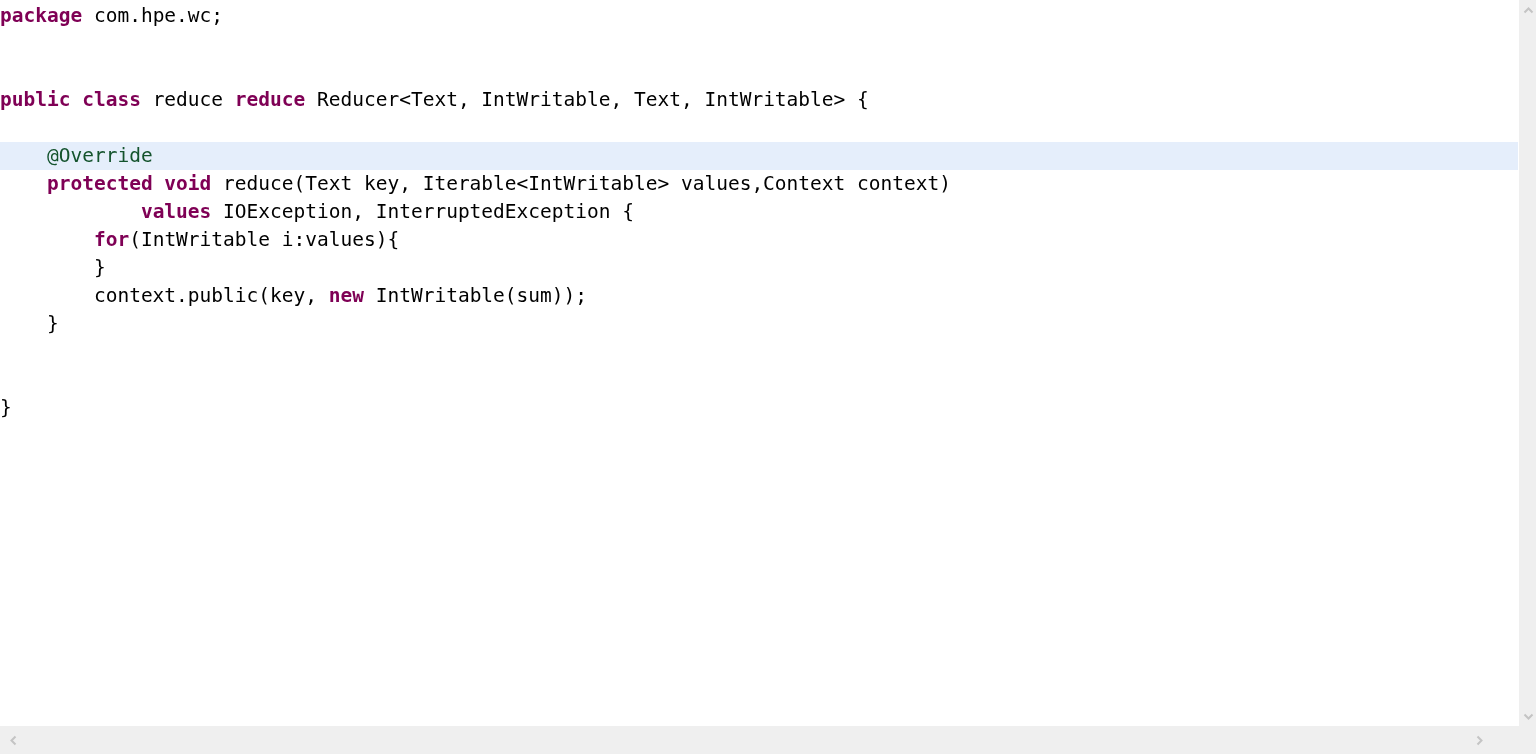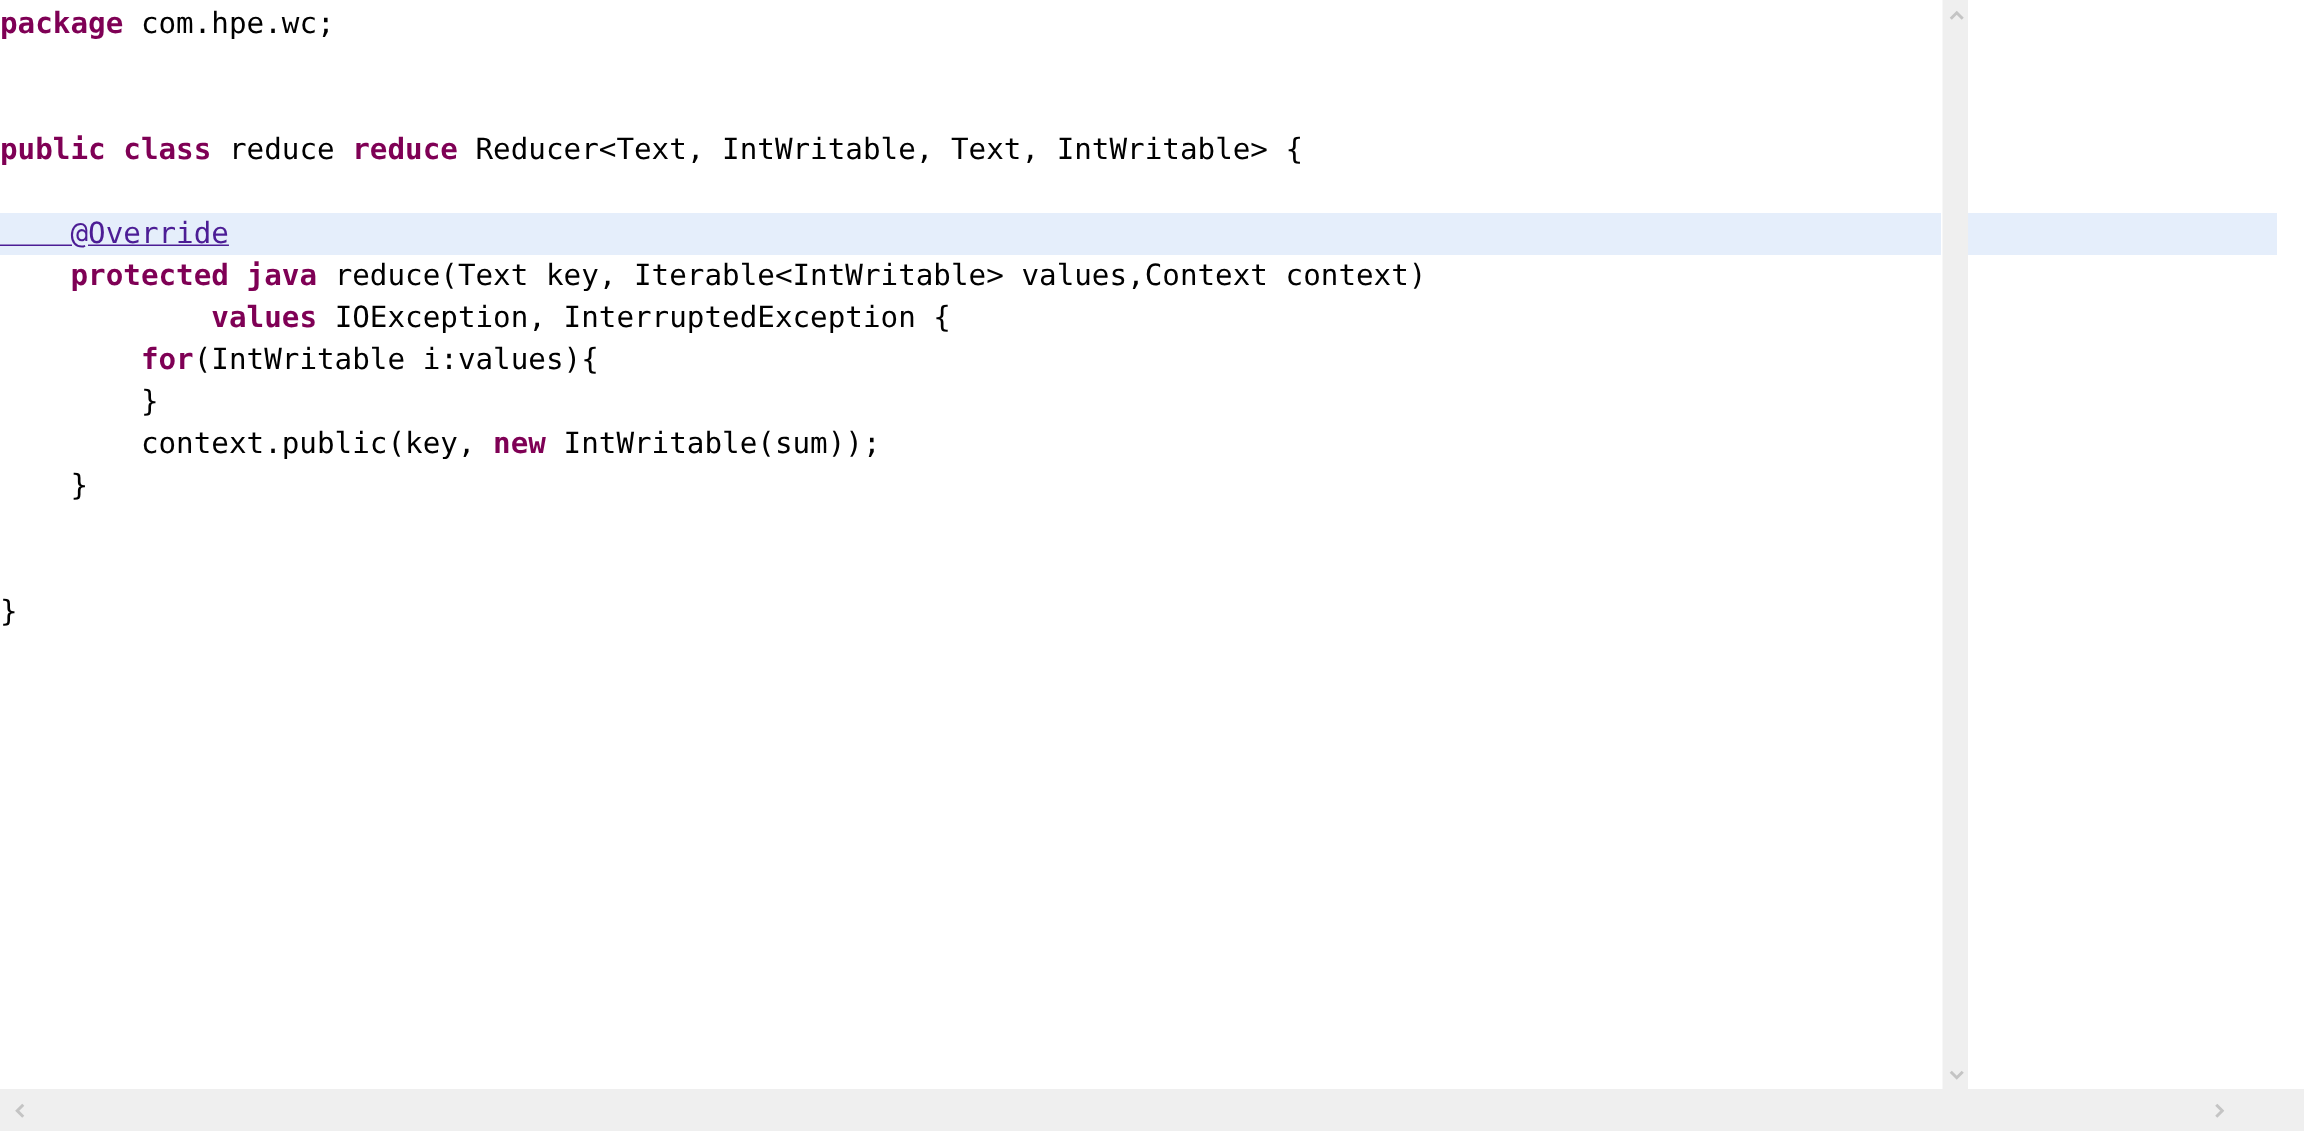--- a/index.html
+++ b/index.html
@@ -10,21 +10,21 @@
   }
   body {
     width: 1536px;
     height: 754px;
     overflow: hidden;
     font-family: "DejaVu Sans Mono", "Liberation Mono", monospace;
   }
 
   .editor-window {
     position: relative;
-    width: 1312px;
+    width: 1536px;
     height: 754px;
     background: #ffffff;
     box-sizing: border-box;
   }
 
   
   .code-surface {
     position: absolute;
     left: 0;
     top: 0;
@@ -61,22 +61,21 @@
 
   
   .kw {
     color: #7f0055;
     font-weight: bold;
   }
   .plain {
     color: #000000;
   }
   .annot {
-    color: #4c1d95;
-    text-decoration: underline;
+    color: #14532d;
   }
   .badglyph {
     display: inline-block;
     width: 12px;
     height: 17px;
     border: 1px solid #9a9a9a;
     vertical-align: -3px;
     margin-left: 1px;
     position: relative;
   }
@@ -147,21 +146,21 @@
 <div class="editor-window">
 
   <div class="code-surface">
     <div class="code-lines" id="code-lines">
         <div class="code-line"><span class="kw">package</span><span class="plain"> com.hpe.wc;</span></div>
         <div class="code-line">&nbsp;</div>
         <div class="code-line">&nbsp;</div>
         <div class="code-line"><span class="kw">public class</span><span class="plain"> reduce </span><span class="kw">reduce</span><span class="plain"> Reducer&lt;Text, IntWritable, Text, IntWritable&gt; {</span></div>
         <div class="code-line">&nbsp;</div>
         <div class="code-line current"><span class="annot">    @Override</span></div>
-        <div class="code-line"><span class="plain">    </span><span class="kw">protected java</span><span class="plain"> reduce(Text key, Iterable&lt;IntWritable&gt; values,Context context)</span></div>
+        <div class="code-line"><span class="plain">    </span><span class="kw">protected void</span><span class="plain"> reduce(Text key, Iterable&lt;IntWritable&gt; values,Context context)</span></div>
         <div class="code-line"><span class="plain">            </span><span class="kw">values</span><span class="plain"> IOException, InterruptedException {</span></div>
         <div class="code-line"><span class="plain">        </span><span class="kw">for</span><span class="plain">(IntWritable i:values){</span></div>
         <div class="code-line"><span class="plain">        }</span></div>
         <div class="code-line"><span class="plain">        context.public(key, </span><span class="kw">new</span><span class="plain"> IntWritable(sum));</span></div>
         <div class="code-line"><span class="plain">    }</span></div>
         <div class="code-line">&nbsp;</div>
         <div class="code-line">&nbsp;</div>
         <div class="code-line"><span class="plain">}</span></div>
       </div>
   </div>

